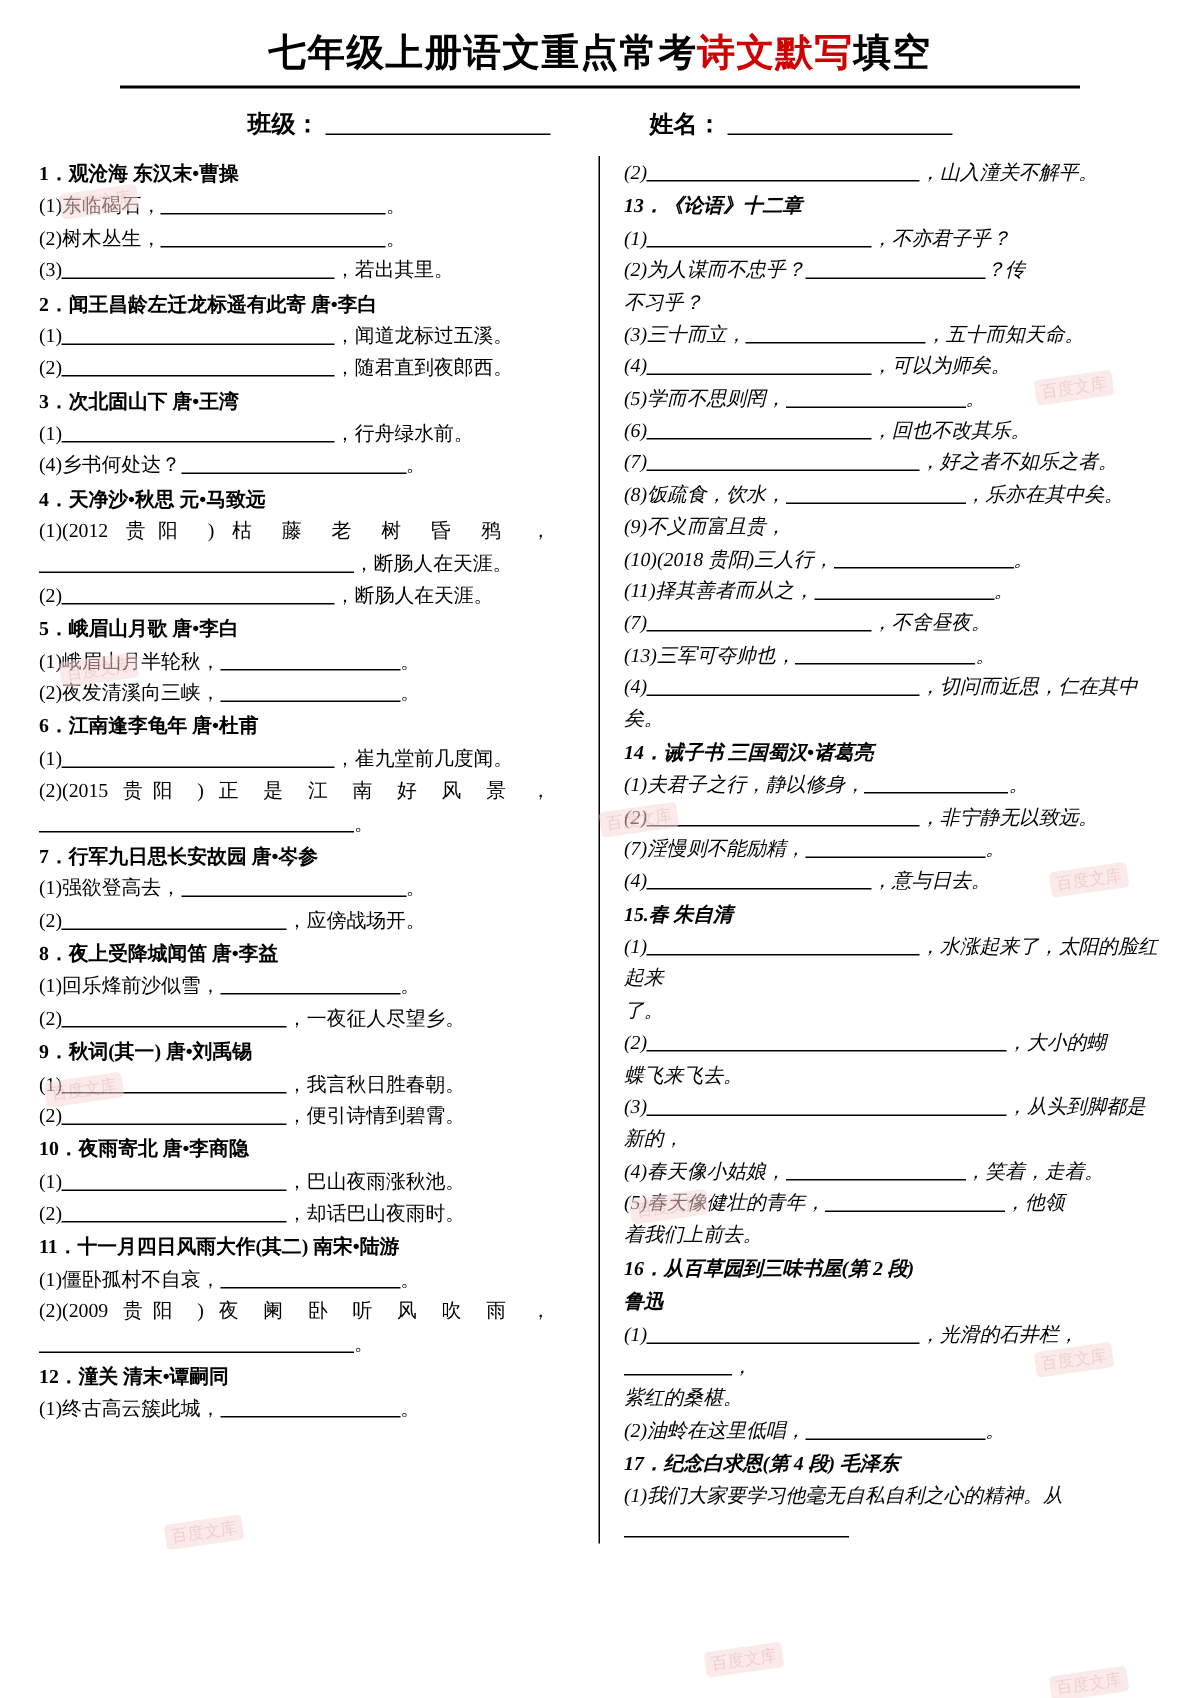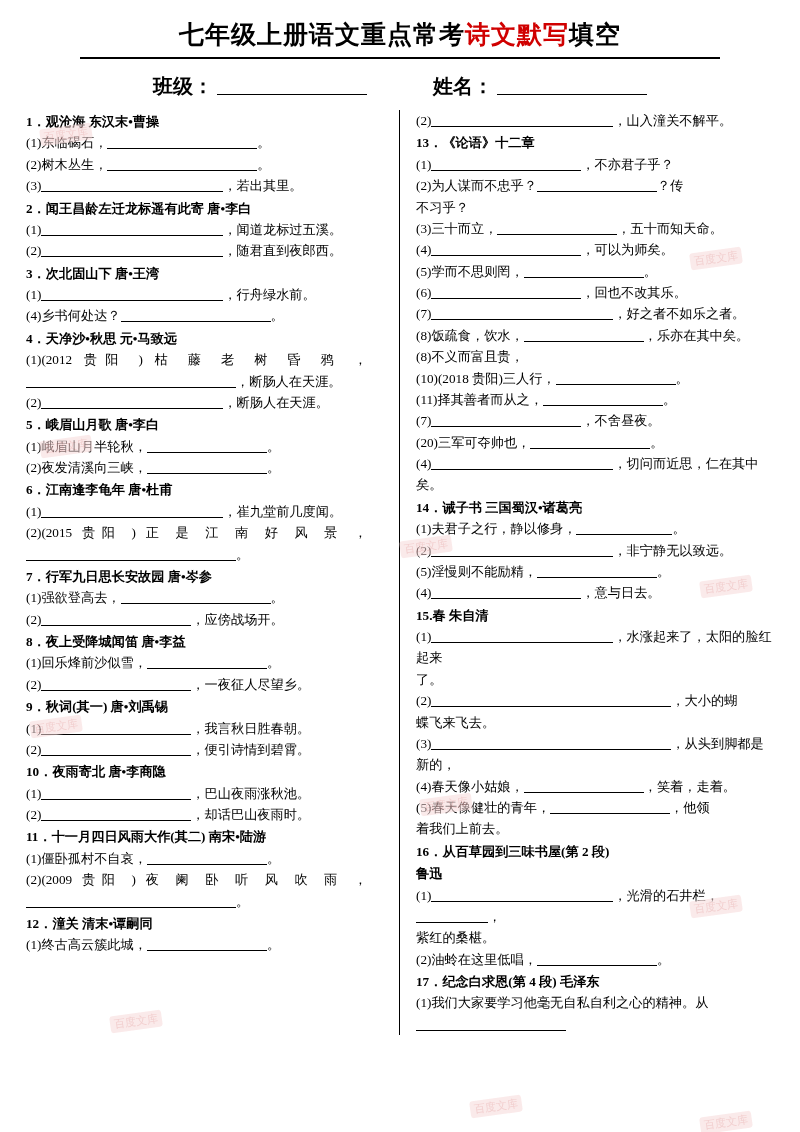--- a/index.html
+++ b/index.html
@@ -34,21 +34,21 @@
   .title-rule {
     width: 640px;
     height: 2px;
     background: #000;
     margin: 0 auto 14px auto;
   }
   .namebar {
     display: flex;
     justify-content: center;
     gap: 66px;
-    font-size: 20px;
+    font-size: 16px;
     font-weight: bold;
     margin-bottom: 10px;
   }
   .namebar .field {
     display: inline-block;
     border-bottom: 1.4px solid #000;
     width: 150px;
     height: 16px;
     vertical-align: -2px;
     margin-left: 4px;
@@ -58,21 +58,21 @@
     padding: 0 26px 0 26px;
     box-sizing: border-box;
   }
   .col {
     width: 50%;
     box-sizing: border-box;
     font-size: 13.2px;
     line-height: 1.62;
   }
   .col.left { padding-right: 32px; border-right: 1.2px solid #000; }
-  .col.right { padding-left: 16px; }
+  .col.right { padding-left: 16px; font-style: italic; }
   .entry-title {
     font-weight: bold;
     margin-top: 1px;
     white-space: nowrap;
   }
   .line {
     margin: 0;
     text-indent: 0;
   }
   .line.just {
@@ -171,30 +171,30 @@
         <div class="entry-title">13．《论语》十二章</div>
         <div class="line"><span>(1)</span><span class="blank b-xl"></span><span>，不亦君子乎？</span></div>
         <div class="line"><span>(2)为人谋而不忠乎？</span><span class="blank b-lg"></span><span>？传</span></div>
         <div class="line">不习乎？</div>
         <div class="line"><span>(3)三十而立，</span><span class="blank b-lg"></span><span>，五十而知天命。</span></div>
         <div class="line"><span>(4)</span><span class="blank b-xl"></span><span>，可以为师矣。</span></div>
         <div class="line"><span>(5)学而不思则罔，</span><span class="blank b-lg"></span><span>。</span></div>
         <div class="line"><span>(6)</span><span class="blank b-xl"></span><span>，回也不改其乐。</span></div>
         <div class="line"><span>(7)</span><span class="blank b-2xl"></span><span>，好之者不如乐之者。</span></div>
         <div class="line"><span>(8)饭疏食，饮水，</span><span class="blank b-lg"></span><span>，乐亦在其中矣。</span></div>
-        <div class="line">(8)不义而富且贵，</div>
+        <div class="line">(9)不义而富且贵，</div>
         <div class="line"><span>(10)(2018 贵阳)三人行，</span><span class="blank b-lg"></span><span>。</span></div>
         <div class="line"><span>(11)择其善者而从之，</span><span class="blank b-lg"></span><span>。</span></div>
         <div class="line"><span>(7)</span><span class="blank b-xl"></span><span>，不舍昼夜。</span></div>
-        <div class="line"><span>(20)三军可夺帅也，</span><span class="blank b-lg"></span><span>。</span></div>
+        <div class="line"><span>(13)三军可夺帅也，</span><span class="blank b-lg"></span><span>。</span></div>
         <div class="line"><span>(4)</span><span class="blank b-2xl"></span><span>，切问而近思，仁在其中矣。</span></div>
         <div class="entry-title">14．诫子书  三国蜀汉•诸葛亮</div>
         <div class="line"><span>(1)夫君子之行，静以修身，</span><span class="blank b-md"></span><span>。</span></div>
         <div class="line"><span>(2)</span><span class="blank b-2xl"></span><span>，非宁静无以致远。</span></div>
-        <div class="line"><span>(5)淫慢则不能励精，</span><span class="blank b-lg"></span><span>。</span></div>
+        <div class="line"><span>(7)淫慢则不能励精，</span><span class="blank b-lg"></span><span>。</span></div>
         <div class="line"><span>(4)</span><span class="blank b-xl"></span><span>，意与日去。</span></div>
         <div class="entry-title">15.春  朱自清</div>
         <div class="line"><span>(1)</span><span class="blank b-2xl"></span><span>，水涨起来了，太阳的脸红起来</span></div>
         <div class="line">了。</div>
         <div class="line"><span>(2)</span><span class="blank b-full"></span><span>，大小的蝴</span></div>
         <div class="line">蝶飞来飞去。</div>
         <div class="line"><span>(3)</span><span class="blank b-full"></span><span>，从头到脚都是新的，</span></div>
         <div class="line"><span>(4)春天像小姑娘，</span><span class="blank b-lg"></span><span>，笑着，走着。</span></div>
         <div class="line"><span>(5)春天像健壮的青年，</span><span class="blank b-lg"></span><span>，他领</span></div>
         <div class="line">着我们上前去。</div>

